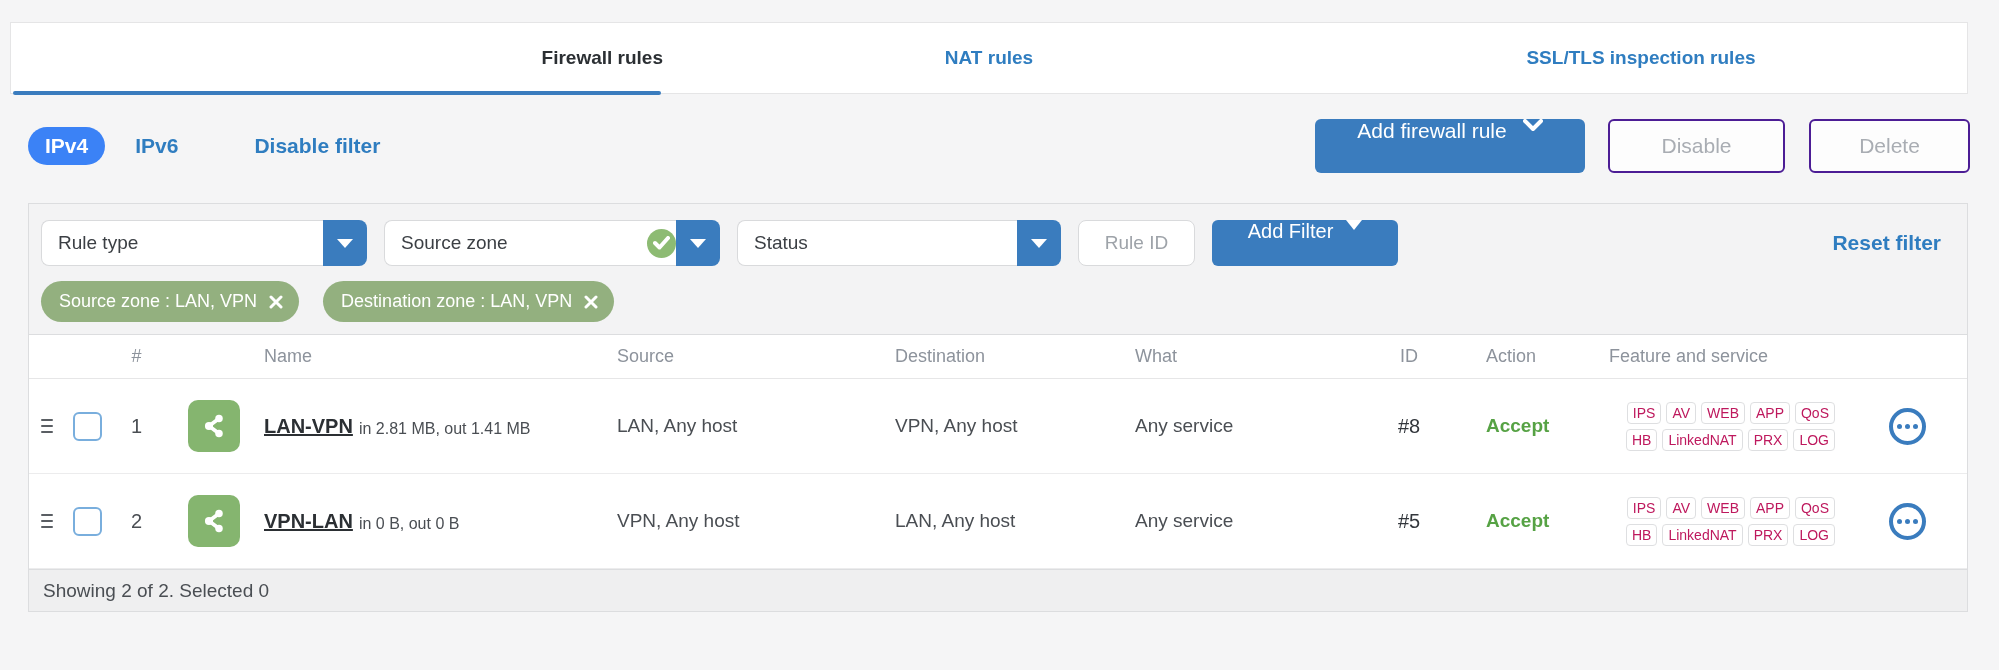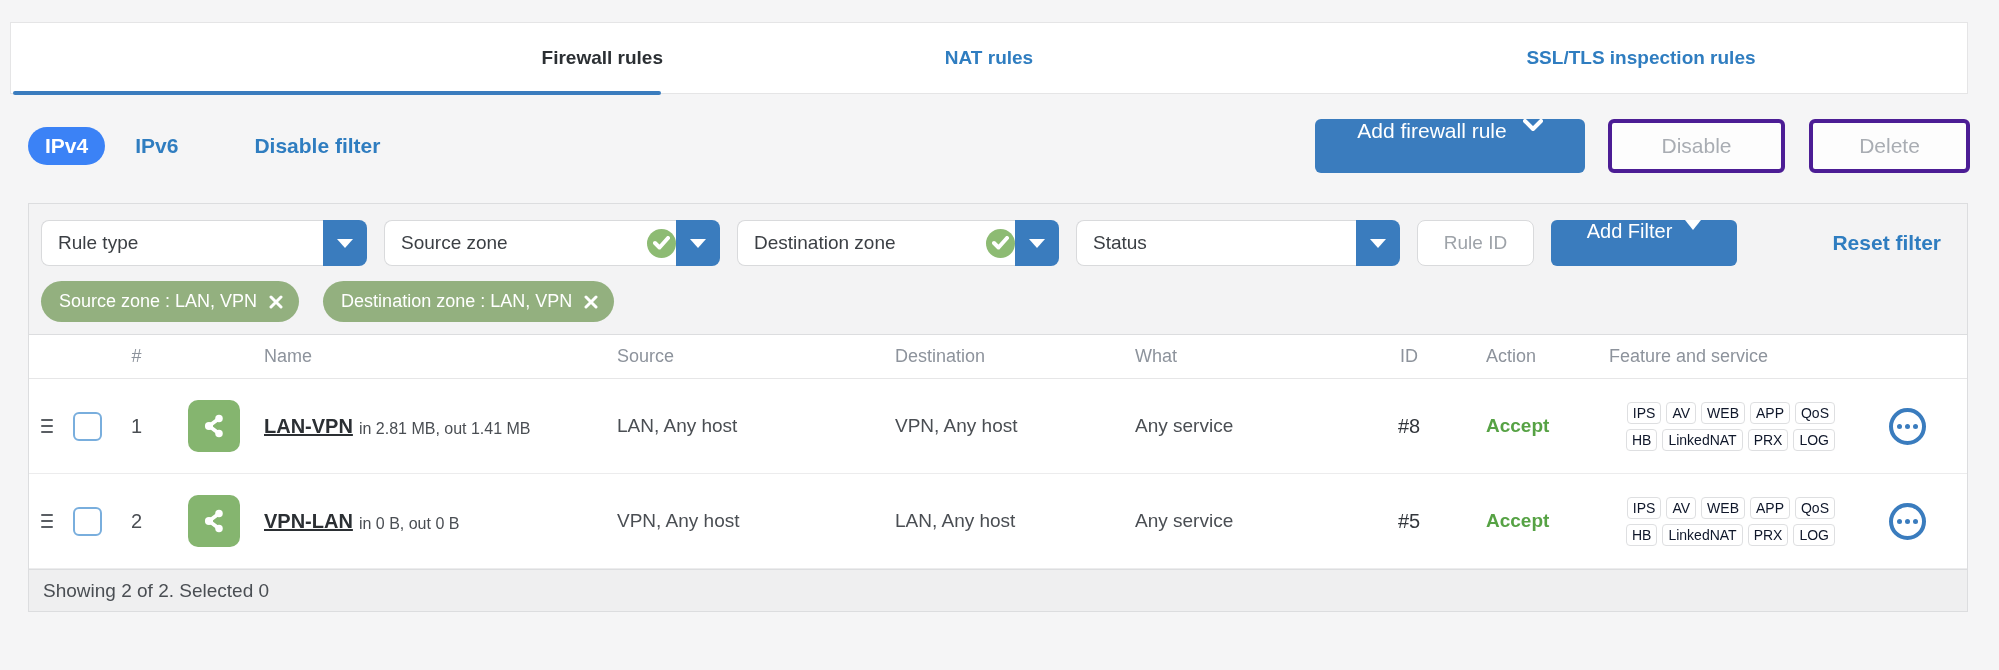--- a/index.html
+++ b/index.html
@@ -41,21 +41,21 @@
   .link-ipv6 { color: #2f7dc0; font-size: 21px; font-weight: bold; margin-left: 30px; cursor: pointer; }
   .link-disable-filter { color: #2f7dc0; font-size: 21px; font-weight: bold; margin-left: 76px; cursor: pointer; }
   .toolbar .spacer { flex: 1; }
   .btn-primary {
     background: #3a7cbe; color: #fff; border: none; border-radius: 6px;
     height: 54px; font-size: 21px; font-family: inherit; cursor: pointer;
     display: inline-flex; align-items: flex-start; justify-content: center; gap: 16px;
   }
   .btn-add-rule { width: 270px; }
   .btn-ghost {
-    background: #fdfdfd; color: #a9adb3; border: 4px solid #4c1d95; border-radius: 6px;
+    background: #fdfdfd; color: #a9adb3; border: 2px solid #4c1d95; border-radius: 6px;
     height: 54px; font-size: 21px; font-family: inherit; cursor: default;
     display: inline-flex; align-items: center; justify-content: center;
   }
   .btn-disable { width: 177px; margin-left: 23px; }
   .btn-delete { width: 161px; margin-left: 24px; }
   .chev-svg { display: inline-block; }
 
   
   .panel {
     position: absolute; left: 28px; right: 31px; top: 203px; height: 409px;
@@ -137,21 +137,21 @@
   }
   .name-wrap { display: flex; gap: 6px; align-items: flex-end; }
   .rule-name { font-size: 20px; font-weight: bold; color: #2b2f33; text-decoration: underline; cursor: pointer; width: max-content; }
   .rule-traffic { font-size: 16px; color: #4a4e53; }
 
   .badges {
     display: flex; flex-wrap: wrap; justify-content: flex-end;
     gap: 5px; row-gap: 5px; padding-right: 42px;
   }
   .badge {
-    border: 1px solid #dedfe1; border-radius: 4px; color: #0f172a;
+    border: 1px solid #dedfe1; border-radius: 4px; color: #be185d;
     font-size: 14px; padding: 2px 5px; background: #fff;
   }
   .menu-cell { display: flex; justify-content: flex-start; padding-left: 12px; }
   .menu-btn {
     width: 37px; height: 37px; border-radius: 50%;
     border: 4px solid #3a7cbe; background: #fff;
     display: flex; align-items: center; justify-content: center; gap: 3px; cursor: pointer;
   }
   .menu-btn i { width: 5px; height: 5px; border-radius: 50%; background: #3a7cbe; display: block; }
 
@@ -206,31 +206,20 @@
         <span class="label">Source zone</span>
         <span class="check-badge">
           <svg width="17" height="14" viewBox="0 0 17 14">
               <polyline points="2,7 6.5,11.5 15,2" fill="none" stroke="#fff" stroke-width="4" stroke-linecap="round" stroke-linejoin="round"></polyline>
             </svg>
         </span>
       </div>
       <div class="dd-btn"></div>
     </div>
 
-    <div class="dd">
-      <div class="dd-field w-dstzone">
-        <span class="label">Destination zone</span>
-        <span class="check-badge">
-          <svg width="17" height="14" viewBox="0 0 17 14">
-              <polyline points="2,7 6.5,11.5 15,2" fill="none" stroke="#fff" stroke-width="4" stroke-linecap="round" stroke-linejoin="round"></polyline>
-            </svg>
-        </span>
-      </div>
-      <div class="dd-btn"></div>
-    </div>
 
     <div class="dd">
       <div class="dd-field w-status">
         <span class="label">Status</span>
       </div>
       <div class="dd-btn"></div>
     </div>
 
     <input class="input-ruleid" placeholder="Rule ID" style="">
 

